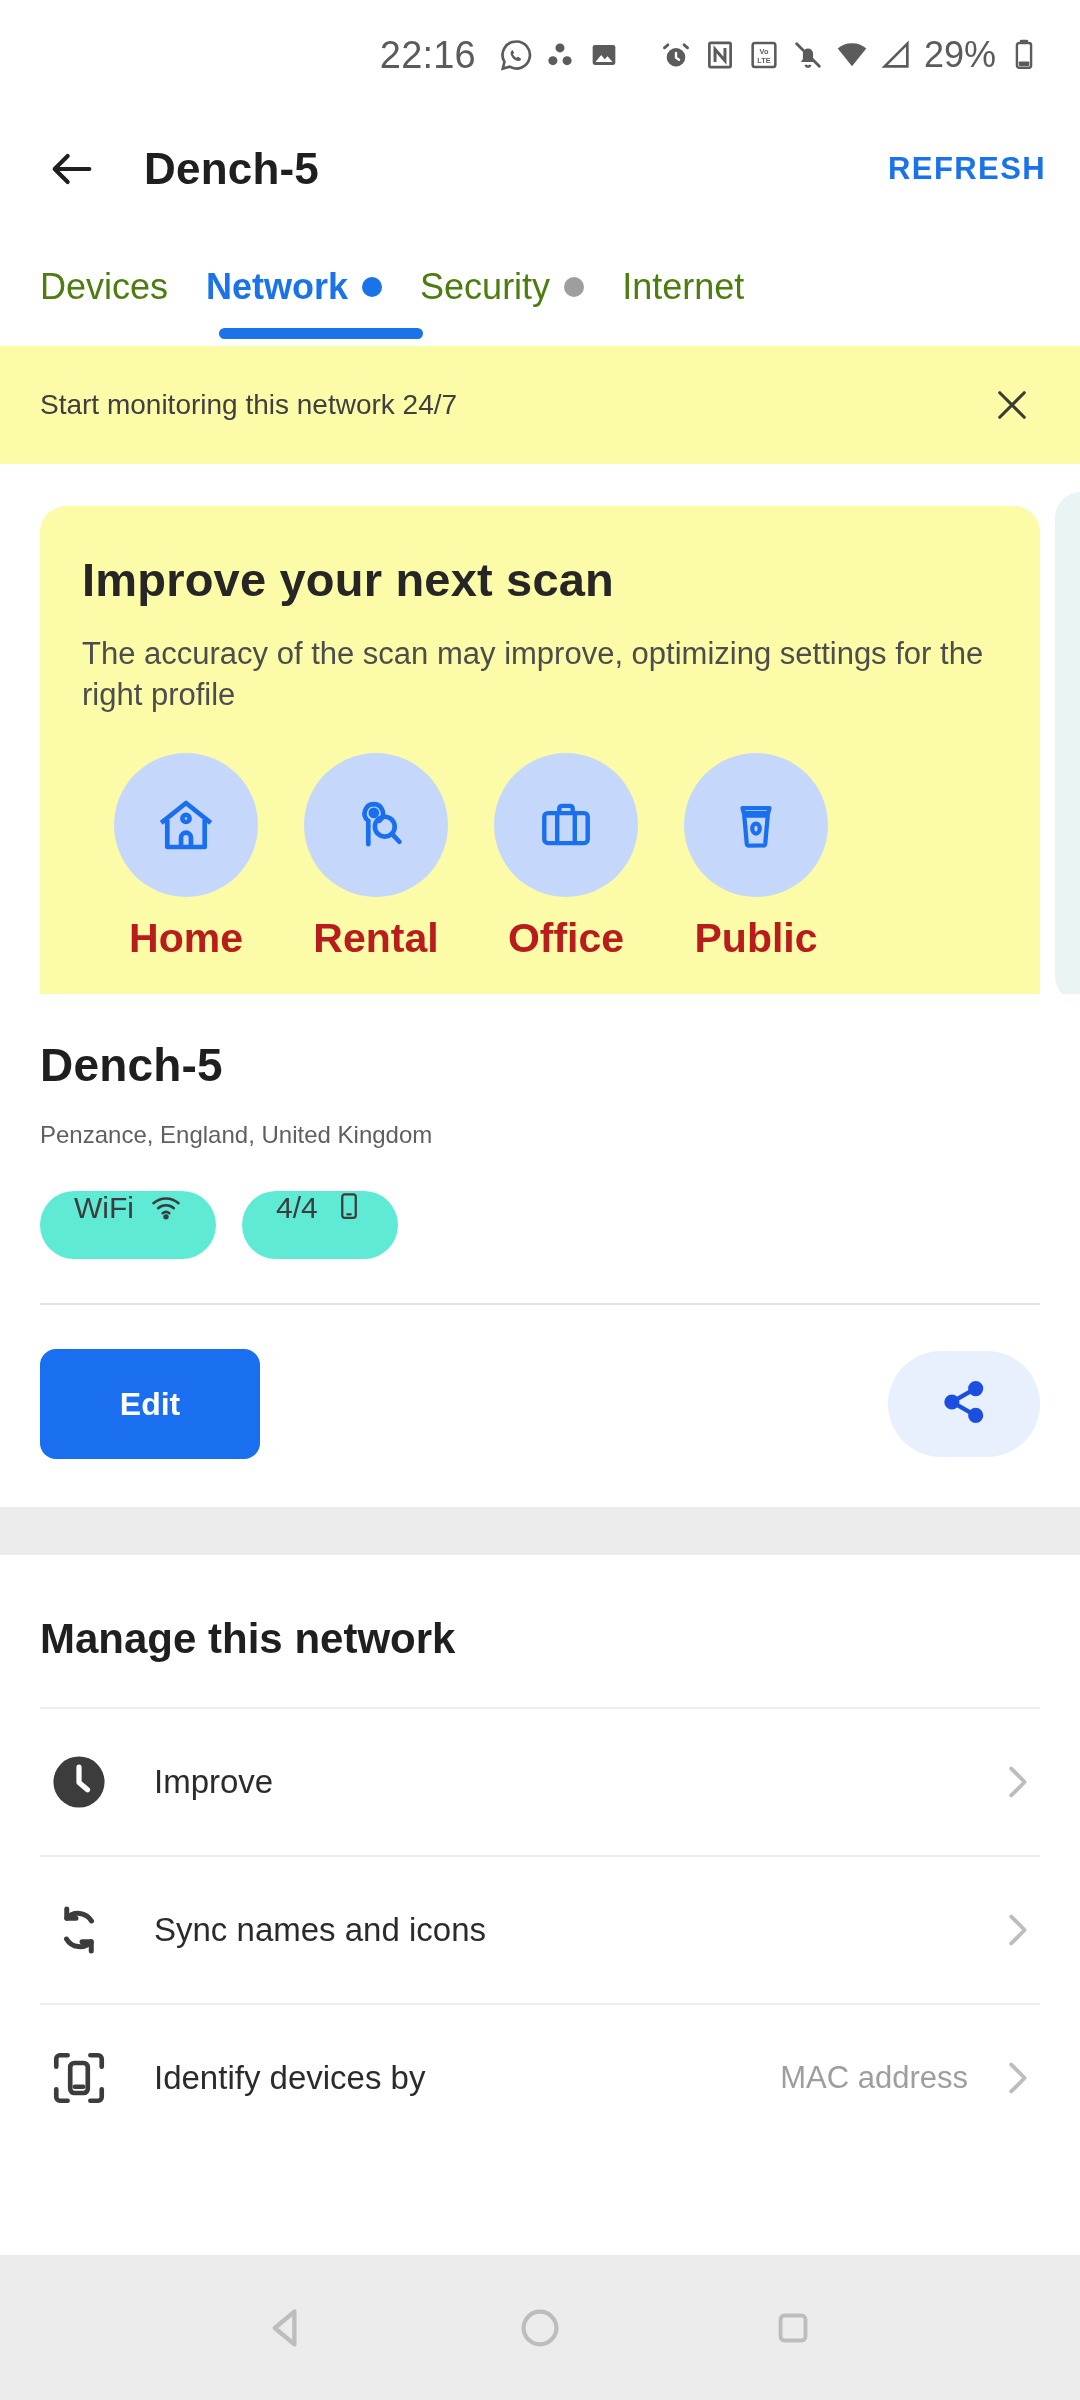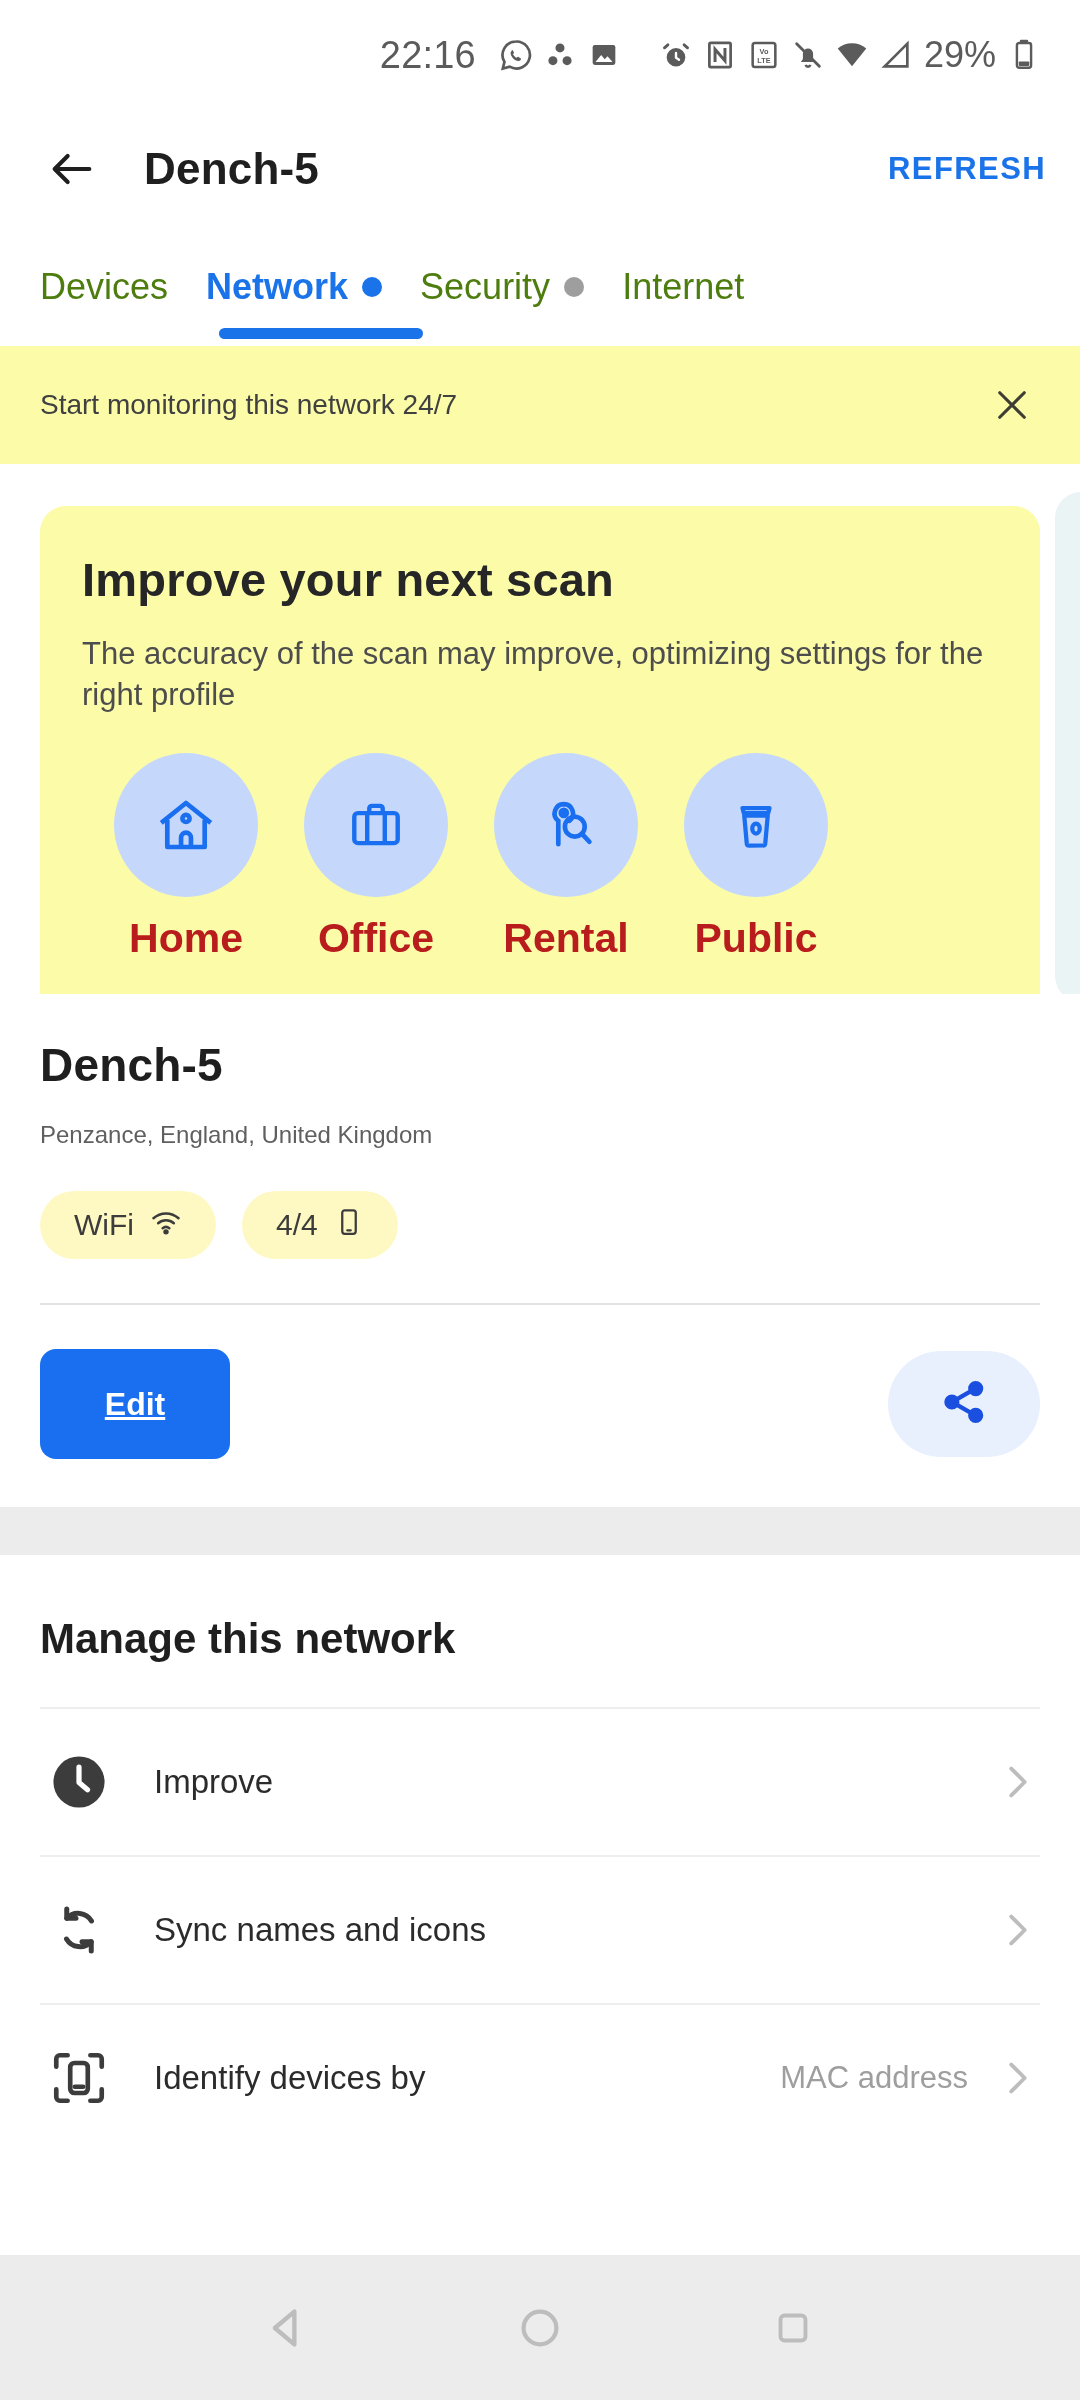--- a/index.html
+++ b/index.html
@@ -145,44 +145,44 @@
     color:#1a6ff0;
   }
   .profile-label{ margin-top:18px; font-size:41px; font-weight:700; color:#b91c1c; }
 
   
   .netinfo{ background:#fff; padding:44px 40px 0 40px; }
   .net-name{ font-size:46px; font-weight:700; color:#1f1f1f; letter-spacing:.2px; }
   .net-loc{ font-size:24px; color:#5f5f5f; margin-top:29px; }
   .chips{ display:flex; gap:26px; margin-top:42px; }
   .chip{
-    background:#fef9c3;
+    background:#5eead4;
     border-radius:34px;
     height:68px;
     padding:0 34px;
-    display:flex;align-items:center;gap:16px;
+    display:flex;align-items:flex-start;gap:16px;
     font-size:30px;color:#3c3c3c;
   }
   .hr{ height:2px; background:#e3e3e3; margin:44px 0 0 0; }
 
   
   .actions{
     background:#fff;
     display:flex;
     align-items:center;
     padding:44px 40px 48px 40px;
   }
   .edit-btn{
     background:#1a6ff0;
     color:#fff;
     font-size:32px;
     font-weight:700;
     border-radius:16px;
-    width:190px;height:110px;
-    display:flex;align-items:center;justify-content:center;text-decoration:underline;
+    width:220px;height:110px;
+    display:flex;align-items:center;justify-content:center;
   }
   .share-btn{
     margin-left:auto;
     width:152px;height:106px;
     border-radius:54px;
     background:#e8f0fe;
     display:flex;align-items:center;justify-content:center;
     color:#1a4fe0;
   }
 
@@ -353,39 +353,39 @@
             <path d="M5.2 10.2V20h13.6v-9.8"></path>
             <circle cx="12" cy="9.6" r="1.3"></circle>
             <path d="M10.2 20v-3.4a1.8 1.8 0 0 1 3.6 0V20"></path>
           </svg>
         </div>
         <div class="profile-label">Home</div>
       </div>
 
       <div class="profile">
         <div class="profile-circle">
-          <svg width="62" height="62" viewBox="0 0 24 24" fill="none" stroke="currentColor" stroke-width="1.7" stroke-linejoin="round">
-            <rect x="3.6" y="7.4" width="16.8" height="11.6" rx="1.4"></rect>
-            <path d="M9.4 7.4V5.6a1 1 0 0 1 1-1h3.2a1 1 0 0 1 1 1v1.8"></path>
-            <path d="M8.6 7.6v11.2M15.4 7.6v11.2"></path>
-          </svg>
-        </div>
-        <div class="profile-label">Office</div>
-      </div>
-
-      <div class="profile">
-        <div class="profile-circle">
           <svg width="66" height="66" viewBox="0 0 24 24" fill="none" stroke="currentColor" stroke-width="1.7" stroke-linecap="round">
             <path d="M11.2 4.4a3.4 3.4 0 0 0-2 6.1V19M11.2 4.4a3.4 3.4 0 0 1 2 6.1"></path>
             <circle cx="11.2" cy="7.6" r="1.1" fill="currentColor"></circle>
             <circle cx="15.2" cy="12.6" r="3.6"></circle>
             <path d="M17.9 15.3l2.6 2.8"></path>
           </svg>
         </div>
         <div class="profile-label">Rental</div>
+      </div>
+
+      <div class="profile">
+        <div class="profile-circle">
+          <svg width="62" height="62" viewBox="0 0 24 24" fill="none" stroke="currentColor" stroke-width="1.7" stroke-linejoin="round">
+            <rect x="3.6" y="7.4" width="16.8" height="11.6" rx="1.4"></rect>
+            <path d="M9.4 7.4V5.6a1 1 0 0 1 1-1h3.2a1 1 0 0 1 1 1v1.8"></path>
+            <path d="M8.6 7.6v11.2M15.4 7.6v11.2"></path>
+          </svg>
+        </div>
+        <div class="profile-label">Office</div>
       </div>
 
       <div class="profile">
         <div class="profile-circle">
           <svg width="60" height="60" viewBox="0 0 24 24" fill="none" stroke="currentColor" stroke-width="1.7" stroke-linejoin="round">
             <path d="M6.6 5.2h10.8l-.5 2H7.1z"></path>
             <path d="M7.3 8.2h9.4l-1 11.2a.9.9 0 0 1-.9.8H9.2a.9.9 0 0 1-.9-.8z"></path>
             <ellipse cx="12" cy="13.4" rx="1.5" ry="2"></ellipse>
           </svg>
         </div>

